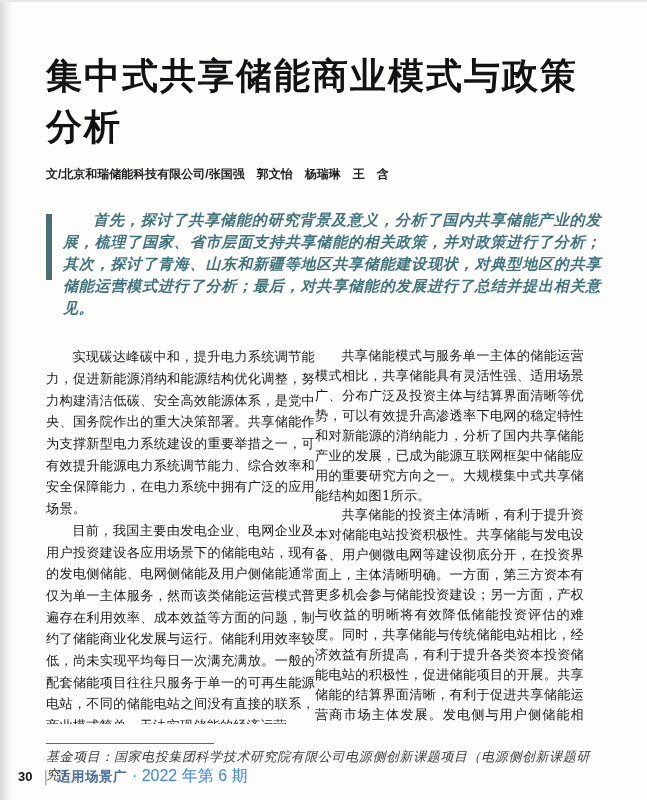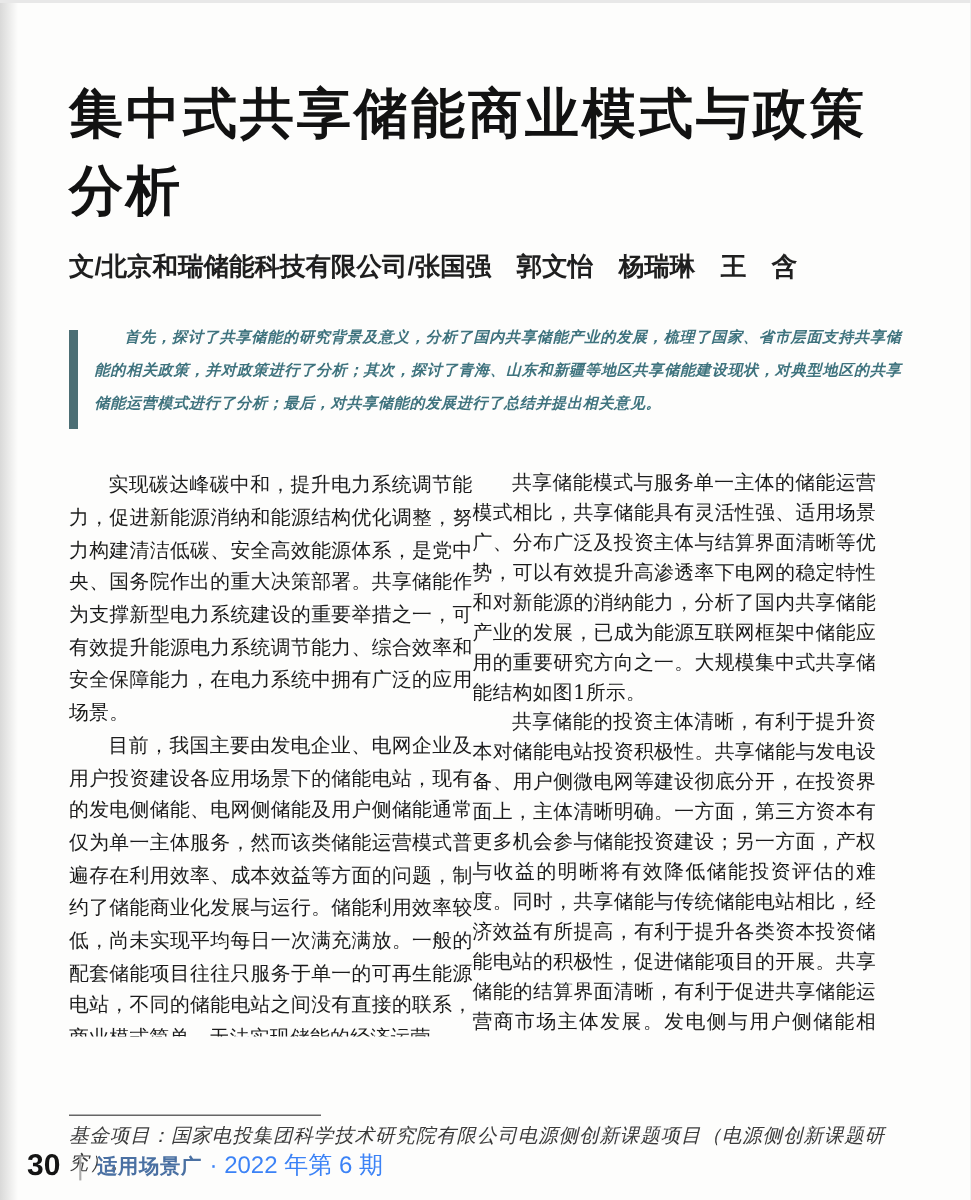--- a/index.html
+++ b/index.html
@@ -26,42 +26,42 @@
     font-family: "Liberation Sans", "DejaVu Sans", sans-serif;
     font-weight: 900;
     font-size: 36px;
     line-height: 1.42;
     letter-spacing: 2px;
     color: #121212;
   }
   .byline {
     margin-top: 14px;
     font-family: "Liberation Sans", "DejaVu Sans", sans-serif;
-    font-size: 17px;
+    font-size: 12px;
     font-weight: bold;
     color: #1f1f1f;
   }
   .abstract {
     margin-top: 26px;
     display: flex;
     align-items: flex-start;
   }
   .abstract-bar {
     flex: none;
     width: 6px;
     height: 66px;
     margin-top: 5px;
     background: #4c6e74;
   }
   .abstract-text {
     margin: 0 0 0 11px;
     color: #3f737e;
     font-style: italic;
     font-weight: 600;
-    font-size: 10px;
+    font-size: 15px;
     line-height: 22px;
     text-indent: 2em;
     text-align: justify;
     letter-spacing: 0.5px;
   }
   .columns {
     margin-top: 27px;
     display: flex;
     height: 378px;
     overflow: hidden;
@@ -101,21 +101,21 @@
     letter-spacing: 0.6px;
   }
   .footer {
     position: absolute;
     left: 18px; top: 764px;
     display: flex;
     align-items: center;
     font-family: "Liberation Sans", "DejaVu Sans", sans-serif;
   }
   .footer .page-num {
-    font-size: 20px; font-weight: bold; color: #141414;
+    font-size: 13px; font-weight: bold; color: #141414;
   }
   .footer .divider {
     margin: 0 9px 0 11px;
     color: #a9a9a9; font-size: 17px; font-weight: 300;
   }
   .footer .mag {
     color: #4a70a2; font-weight: bold; font-size: 13.5px; letter-spacing: 0.5px;
   }
   .footer .issue {
     margin-left: 5px;

